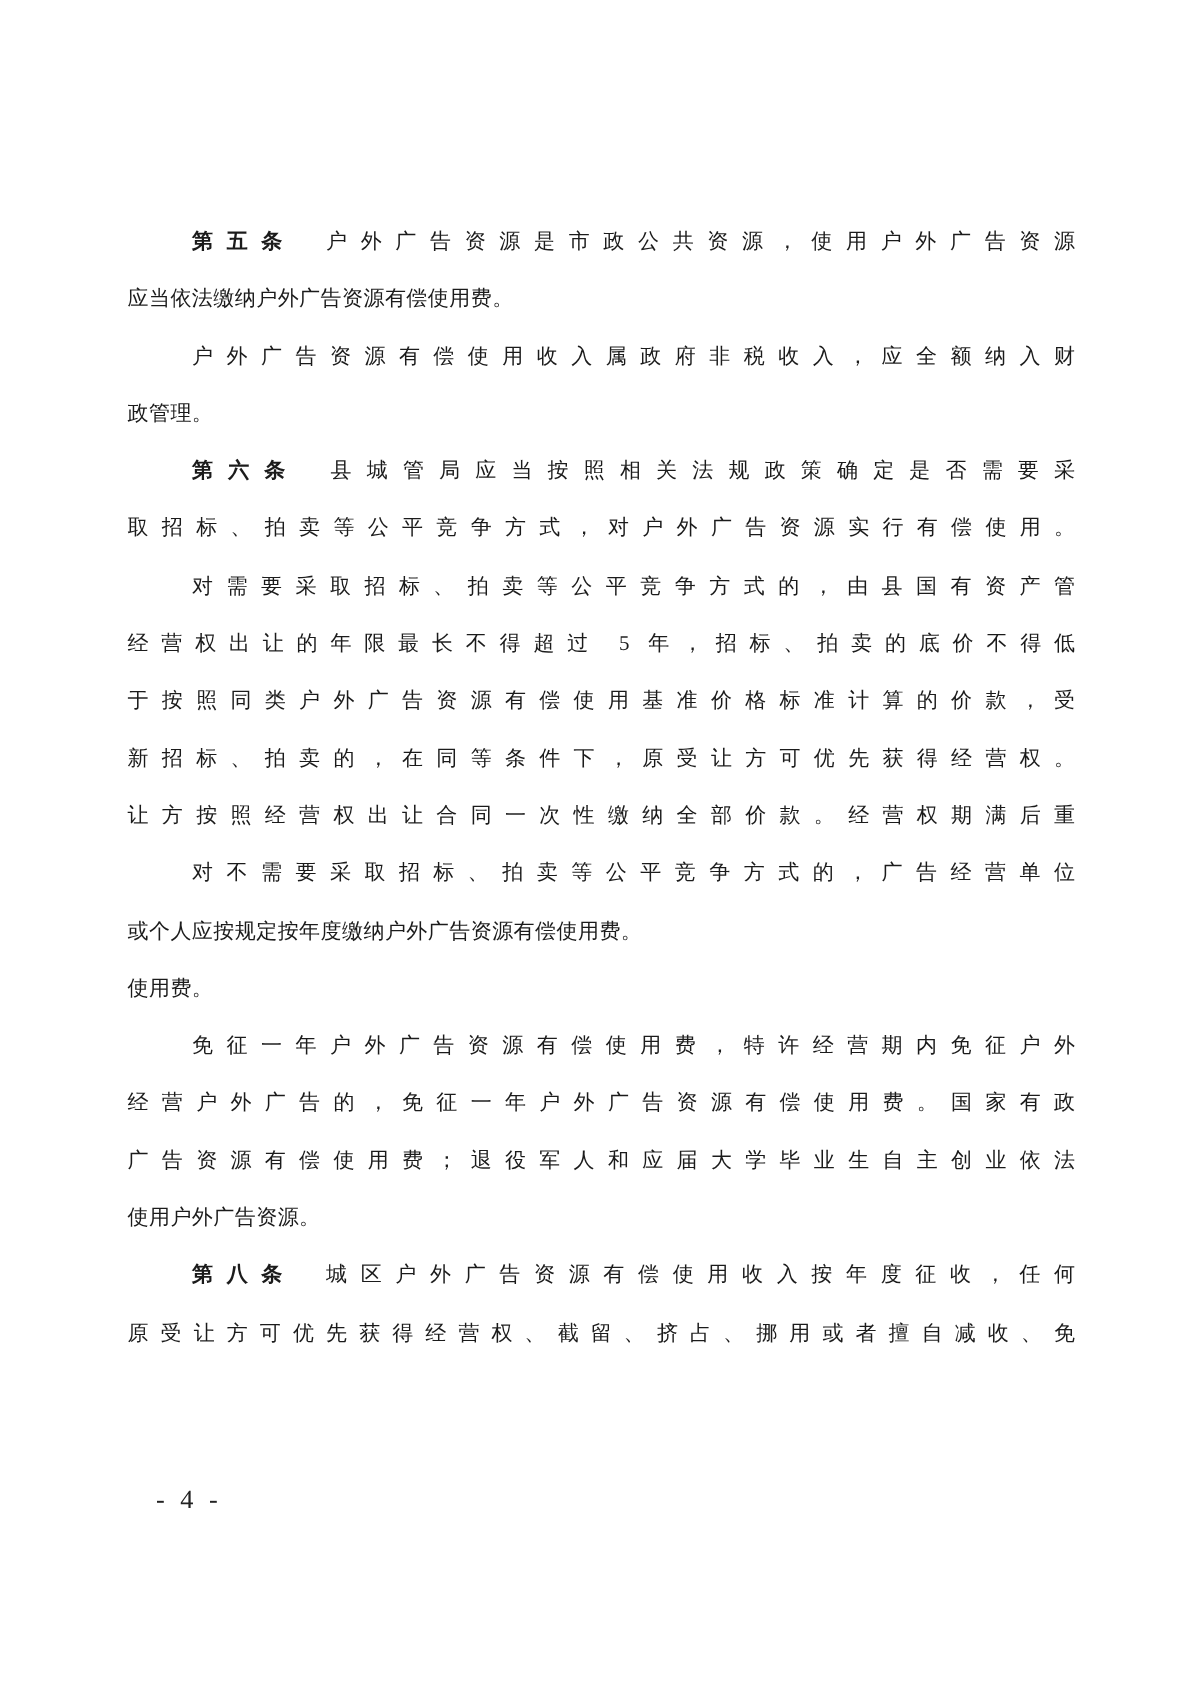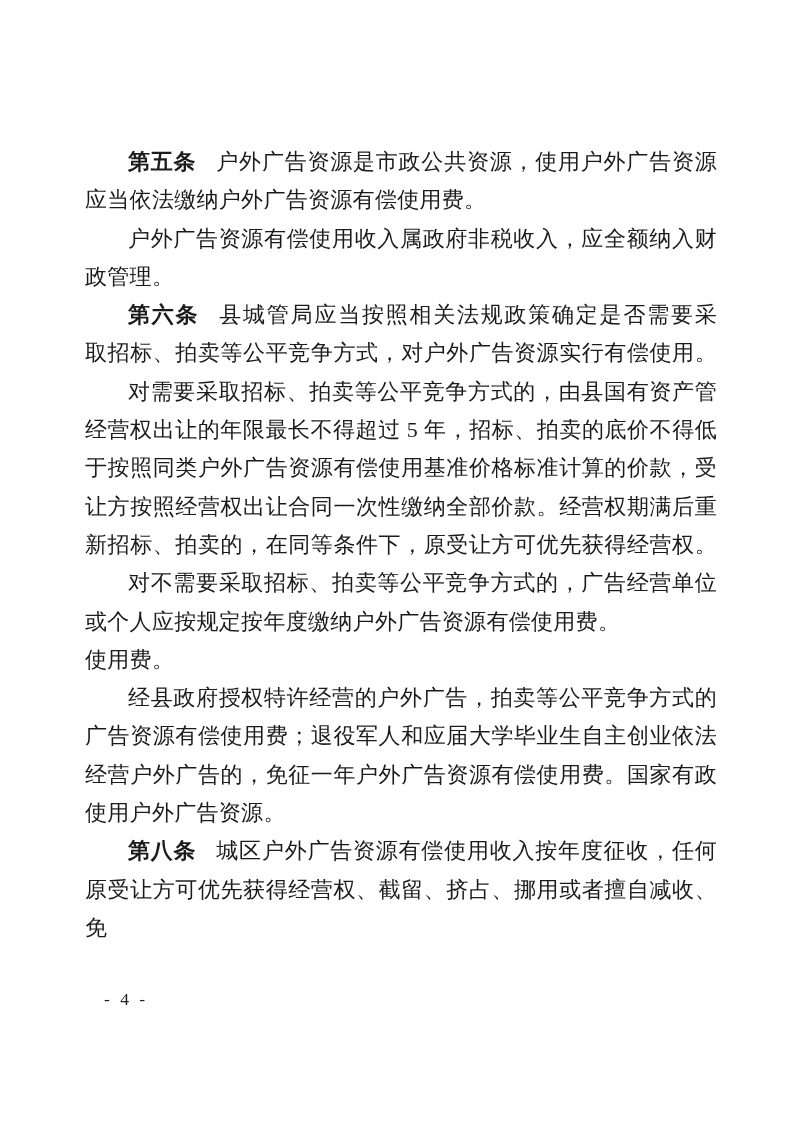--- a/index.html
+++ b/index.html
@@ -20,21 +20,21 @@
     position: absolute;
     top: 143px;
     left: 85px;
     width: 632px;
   }
   .para {
     margin: 0;
     padding: 0;
   }
   .line {
-    font-size: 22px;
+    font-size: 14px;
     line-height: 38.3px;
     height: 38.3px;
     letter-spacing: 0.3px;
     text-align: left;
     overflow: visible;
   }
   .line.indent {
     padding-left: 43px;
   }
   
@@ -74,37 +74,37 @@
 
     <div class="para">
       <div class="line indent stretch"><b class="term">第六条</b><span>县城管局应当按照相关法规政策确定是否需要采</span></div>
       <div class="line stretch"><span>取招标、拍卖等公平竞争方式，对户外广告资源实行有偿使用。</span></div>
     </div>
 
     <div class="para">
       <div class="line indent stretch"><span>对需要采取招标、拍卖等公平竞争方式的，由县国有资产管</span></div>
       <div class="line stretch"><span>经营权出让的年限最长不得超过 5 年，招标、拍卖的底价不得低</span></div>
       <div class="line stretch"><span>于按照同类户外广告资源有偿使用基准价格标准计算的价款，受</span></div>
+      <div class="line stretch"><span>新招标、拍卖的，在同等条件下，原受让方可优先获得经营权。</span></div>
       <div class="line stretch"><span>让方按照经营权出让合同一次性缴纳全部价款。经营权期满后重</span></div>
-      <div class="line stretch"><span>新招标、拍卖的，在同等条件下，原受让方可优先获得经营权。</span></div>
     </div>
 
     <div class="para">
       <div class="line indent stretch"><span>对不需要采取招标、拍卖等公平竞争方式的，广告经营单位</span></div>
       <div class="line"><span>或个人应按规定按年度缴纳户外广告资源有偿使用费。</span></div>
     </div>
 
     <div class="para">
       <div class="line"><span>使用费。</span></div>
     </div>
 
     <div class="para">
-      <div class="line indent stretch"><span>经县政府授权特许经营的户外广告，拍卖等公平竞争方式的</span></div>
+      <div class="line indent stretch"><span>免征一年户外广告资源有偿使用费，特许经营期内免征户外</span></div>
+      <div class="line stretch"><span>经营户外广告的，免征一年户外广告资源有偿使用费。国家有政</span></div>
       <div class="line stretch"><span>广告资源有偿使用费；退役军人和应届大学毕业生自主创业依法</span></div>
-      <div class="line stretch"><span>经营户外广告的，免征一年户外广告资源有偿使用费。国家有政</span></div>
       <div class="line"><span>使用户外广告资源。</span></div>
     </div>
 
     <div class="para">
       <div class="line indent stretch"><b class="term">第八条</b><span>城区户外广告资源有偿使用收入按年度征收，任何</span></div>
       <div class="line stretch"><span>原受让方可优先获得经营权、截留、挤占、挪用或者擅自减收、免</span></div>
     </div>
 
   </div>
 

